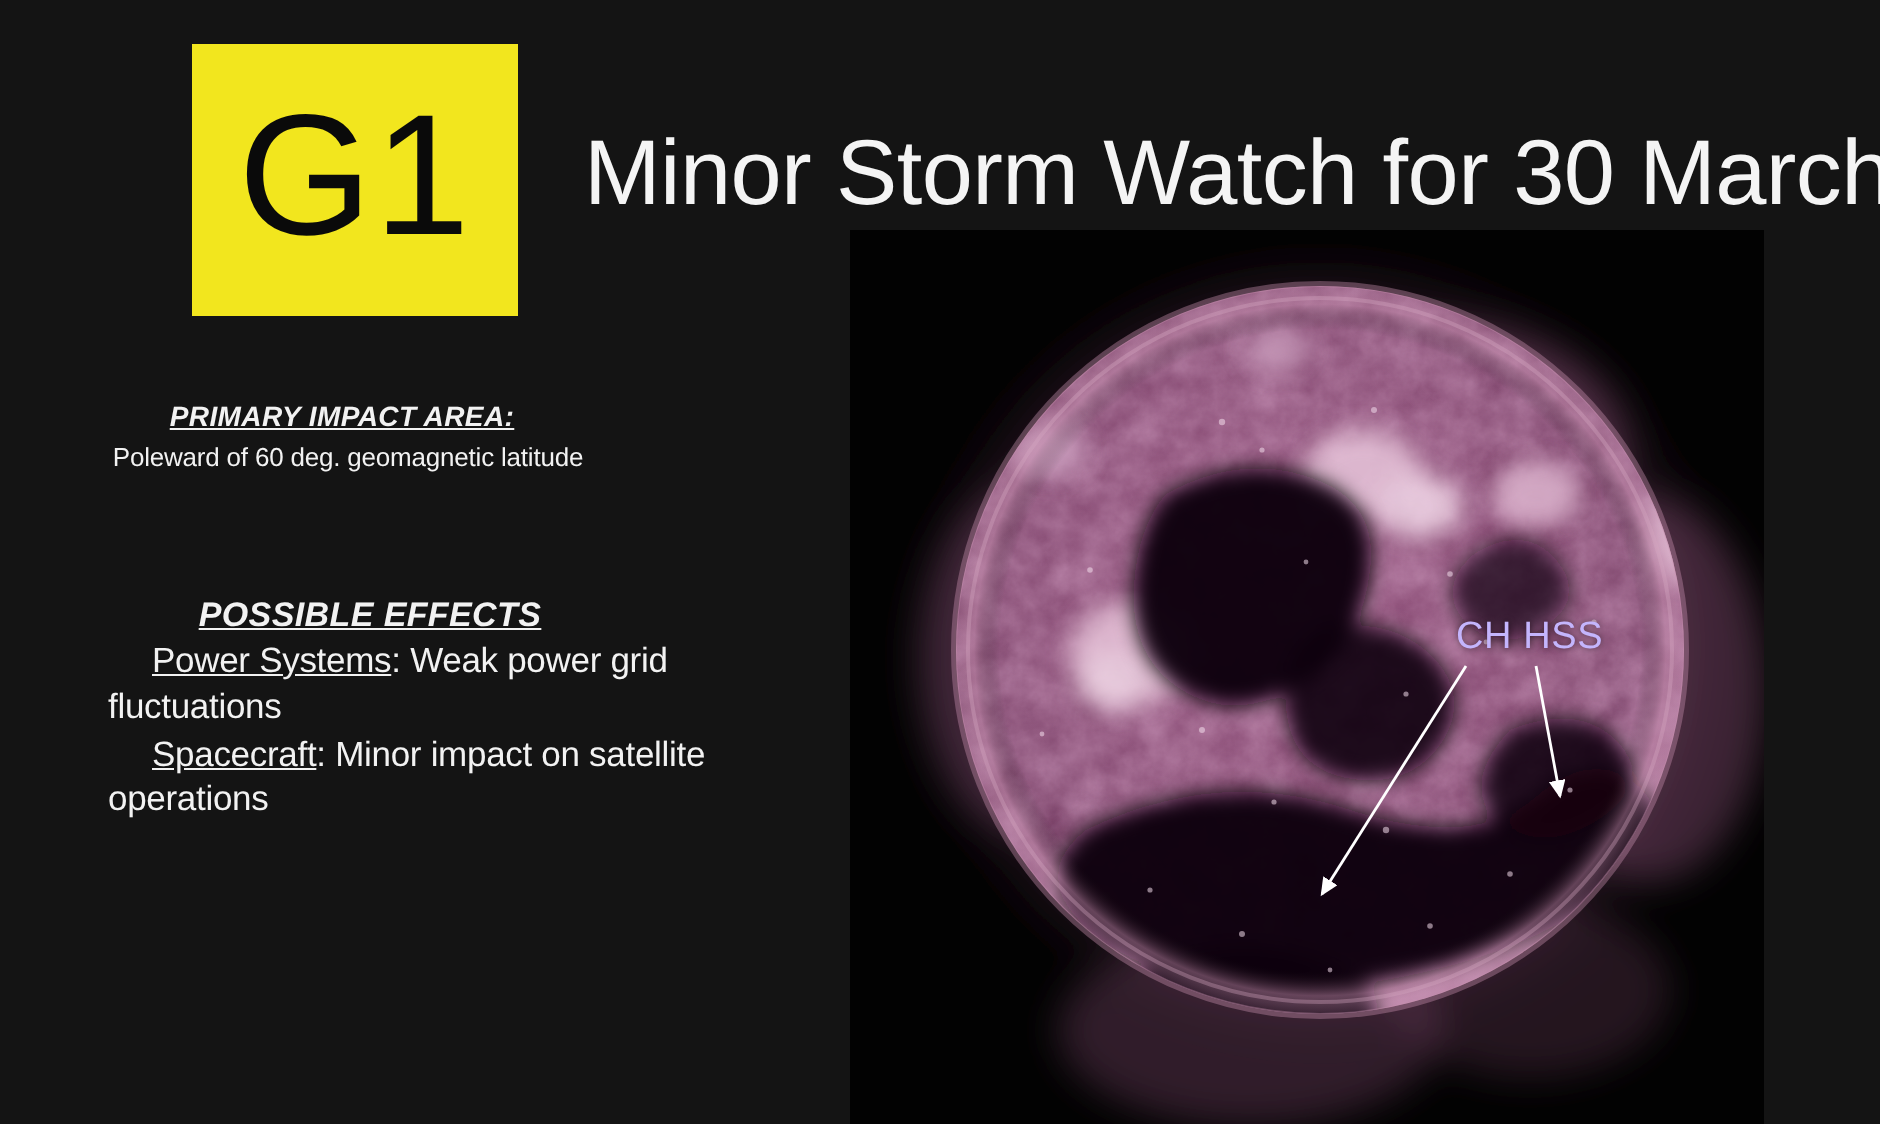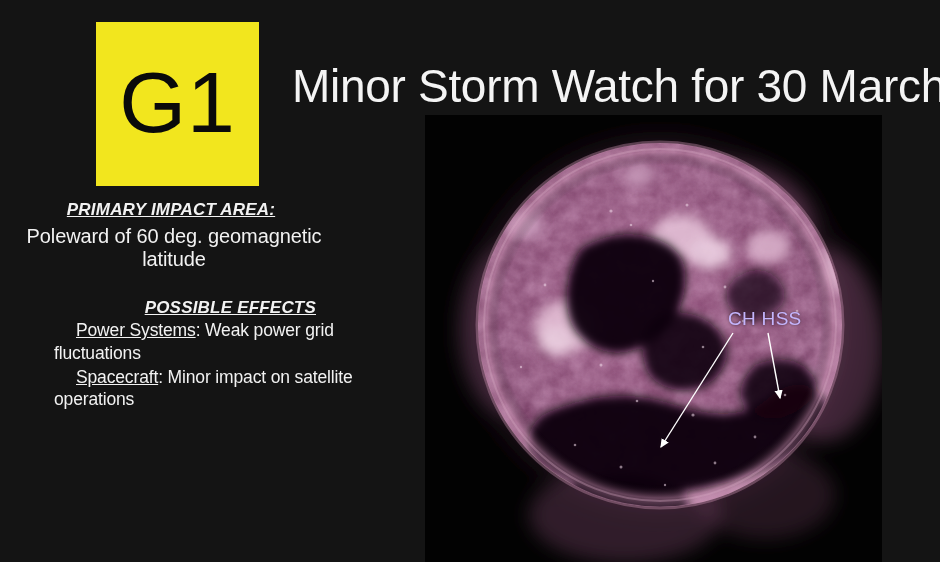--- a/index.html
+++ b/index.html
@@ -17,21 +17,21 @@
     font-family: "Liberation Sans", sans-serif;
     -webkit-font-smoothing: antialiased;
   }
 
   
   #g1-badge {
     position: absolute;
     left: 96px;
     top: 22px;
     width: 163px;
-    height: 164px;
+    height: 136px;
     background: #F2E61E;
     display: flex;
     align-items: center;
     justify-content: center;
   }
   #g1-badge .g1-text {
     font-size: 86px;
     line-height: 1;
     color: #0a0a0a;
     font-weight: 400;
@@ -56,48 +56,48 @@
   
   #impact-block {
     position: absolute;
     left: 0px;
     top: 200px;
     width: 400px;
     color: #f2f2f2;
   }
   #impact-heading {
     text-align: center;
-    font-size: 17px;
+    font-size: 14px;
     font-weight: bold;
     font-style: italic;
     text-decoration: underline;
     letter-spacing: 0.2px;
     padding-right: 58px;
   }
   #impact-body {
     text-align: center;
-    font-size: 20px;
+    font-size: 13px;
     margin-top: 5px;
     padding-right: 52px;
     letter-spacing: -0.1px;
   }
 
   #effects-block {
     position: absolute;
     left: 54px;
     top: 298px;
     width: 330px;
     color: #f2f2f2;
   }
   #effects-heading {
     font-size: 17px;
     font-weight: bold;
     font-style: italic;
     text-decoration: underline;
-    text-align: right;
+    text-align: center;
     padding-right: 68px;
     letter-spacing: 0.2px;
   }
   .effect-line {
     font-size: 17.5px;
     line-height: 1.30;
     letter-spacing: -0.15px;
     margin-top: 1px;
   }
   .effect-line .lbl {

